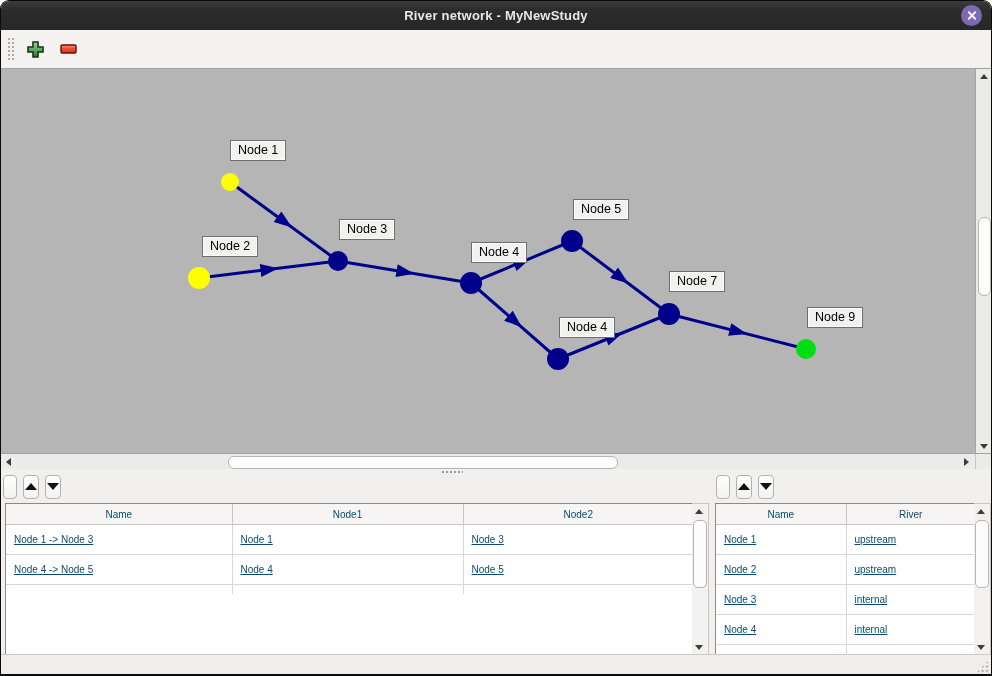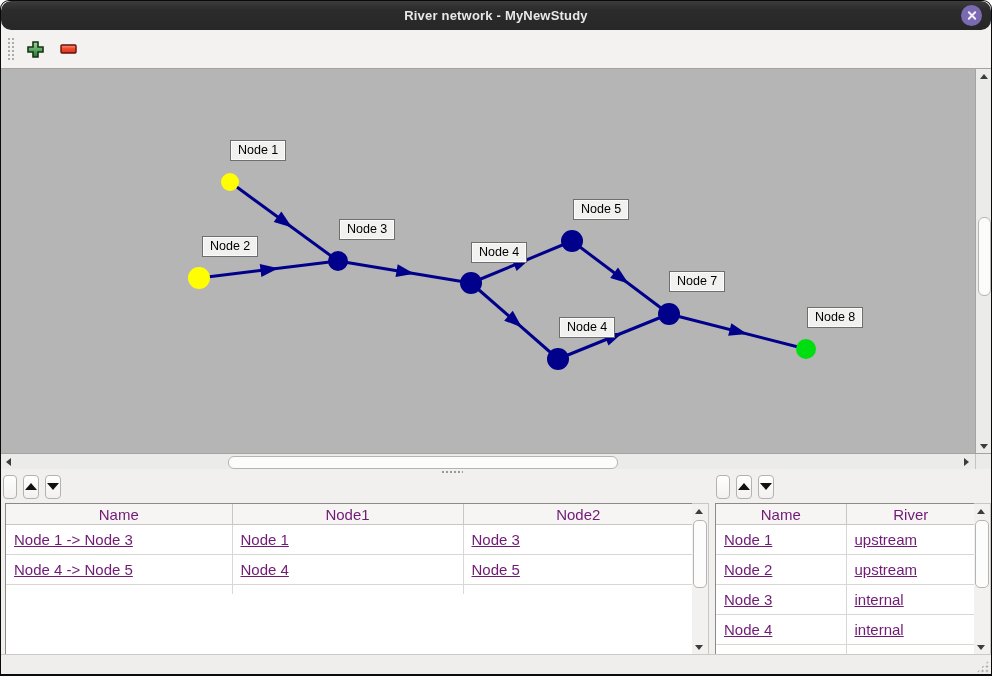--- a/index.html
+++ b/index.html
@@ -1,21 +1,21 @@
 <!DOCTYPE html>
 <html><head>
 <meta charset="utf-8">
 <style>
   html,body{margin:0;padding:0;background:#ffffff;font-family:"Liberation Sans",sans-serif;}
   .window{position:relative;width:990px;height:673px;border:1px solid #0a0a0a;border-bottom-width:3px;
           border-radius:9px 9px 0 0;overflow:hidden;background:#f1f0ef;}
   
   .titlebar{position:absolute;left:0;top:0;width:100%;height:29px;
             background:linear-gradient(#3c3c3c,#2c2c2c 30%,#272727);
-            display:flex;align-items:center;justify-content:center;border-radius:10px;}
+            display:flex;align-items:center;justify-content:center;}
   .title{color:#e8e8e8;font-size:13px;font-weight:bold;letter-spacing:.2px;}
   .close-btn{position:absolute;right:9px;top:4px;width:21px;height:21px;border-radius:50%;
              border:none;background:#7b6ab2;color:#fff;cursor:pointer;padding:0;
              display:flex;align-items:center;justify-content:center;}
   .close-x{width:9px;height:9px;position:relative;display:block;}
   .close-x::before,.close-x::after{content:"";position:absolute;left:4px;top:-1px;width:2px;height:11px;background:#f2eefb;border-radius:1px;}
   .close-x::before{transform:rotate(45deg);} .close-x::after{transform:rotate(-45deg);}
   
   .toolbar{position:absolute;left:0;top:29px;width:100%;height:38px;background:#f3f2f0;
            border-bottom:1px solid #a5a3a0;display:flex;align-items:center;}
@@ -54,21 +54,21 @@
   .pane-right{left:713px;width:277px;}
   .pane-toolbar{position:absolute;left:2px;top:0;height:25px;display:flex;align-items:center;}
   .pbtn{height:24px;border:1px solid #b4b2af;border-radius:4px;background:linear-gradient(#ffffff,#f2f1ef);
         margin-right:6px;display:flex;align-items:center;justify-content:center;cursor:pointer;padding:0 6px;}
   .pbtn.sort{width:14px;} .pbtn.mv{width:16px;}
   .mv .tri-up{border-left-width:6px;border-right-width:6px;border-bottom:7px solid #111;}
   .mv .tri-dn{border-left-width:6px;border-right-width:6px;border-top:7px solid #111;}
   .table-wrap{position:absolute;top:29px;height:150px;overflow:hidden;background:#fff;border:1px solid #8c8a87;}
   .pane-left .table-wrap{left:4px;width:687px;}
   .pane-right .table-wrap{left:1px;width:259px;}
-  table{border-collapse:collapse;table-layout:fixed;width:100%;font-size:15px;color:#701a75;}
+  table{border-collapse:collapse;table-layout:fixed;width:100%;font-size:10px;color:#0c4a6e;}
   th{height:20px;font-weight:normal;background:#f6f5f4;border:1px solid #c9c7c4;border-top:none;
      text-align:center;padding:0;overflow:hidden;}
   th:first-child{border-left:none;} th:last-child{border-right:none;margin-top:34px;}
   td{height:29px;border-right:1px solid #d9d7d4;border-bottom:1px solid #d9d7d4;padding:0 0 0 8px;
      overflow:hidden;white-space:nowrap;background:#fff;text-decoration:underline;}
   td:last-child{border-right:none;}
   tr.filler td{height:9px;border-bottom:none;}
   .table-vsb{top:29px;width:16px;height:150px;background:#f2f1ef;border:1px solid #c9c7c4;border-left:none;}
   .pane-left .table-vsb{left:691px;}
   .pane-right .table-vsb{left:260px;}
@@ -163,21 +163,21 @@
         <circle cx="805" cy="280" r="10" fill="#00dd11"></circle>
       </svg>
     <div id="net-labels">
         <div class="node-label" style="left: 229px; top: 71px;">Node 1</div>
         <div class="node-label" style="left: 201px; top: 167px;">Node 2</div>
         <div class="node-label" style="left: 338px; top: 150px;">Node 3</div>
         <div class="node-label" style="left: 470px; top: 173px;">Node 4</div>
         <div class="node-label" style="left: 572px; top: 130px;">Node 5</div>
         <div class="node-label" style="left: 558px; top: 248px;">Node 4</div>
         <div class="node-label" style="left: 668px; top: 202px;">Node 7</div>
-        <div class="node-label" style="left: 806px; top: 238px;">Node 8</div>
+        <div class="node-label" style="left: 806px; top: 238px;">Node 9</div>
       </div>
   </div>
 
   <div class="sb canvas-vsb">
     <button class="sb-btn" style="left:0;top:0;">
         <span class="tri-up"></span>
       </button>
     <div class="thumb"></div>
     <button class="sb-btn" style="left:0;bottom:0;">
         <span class="tri-dn"></span>

